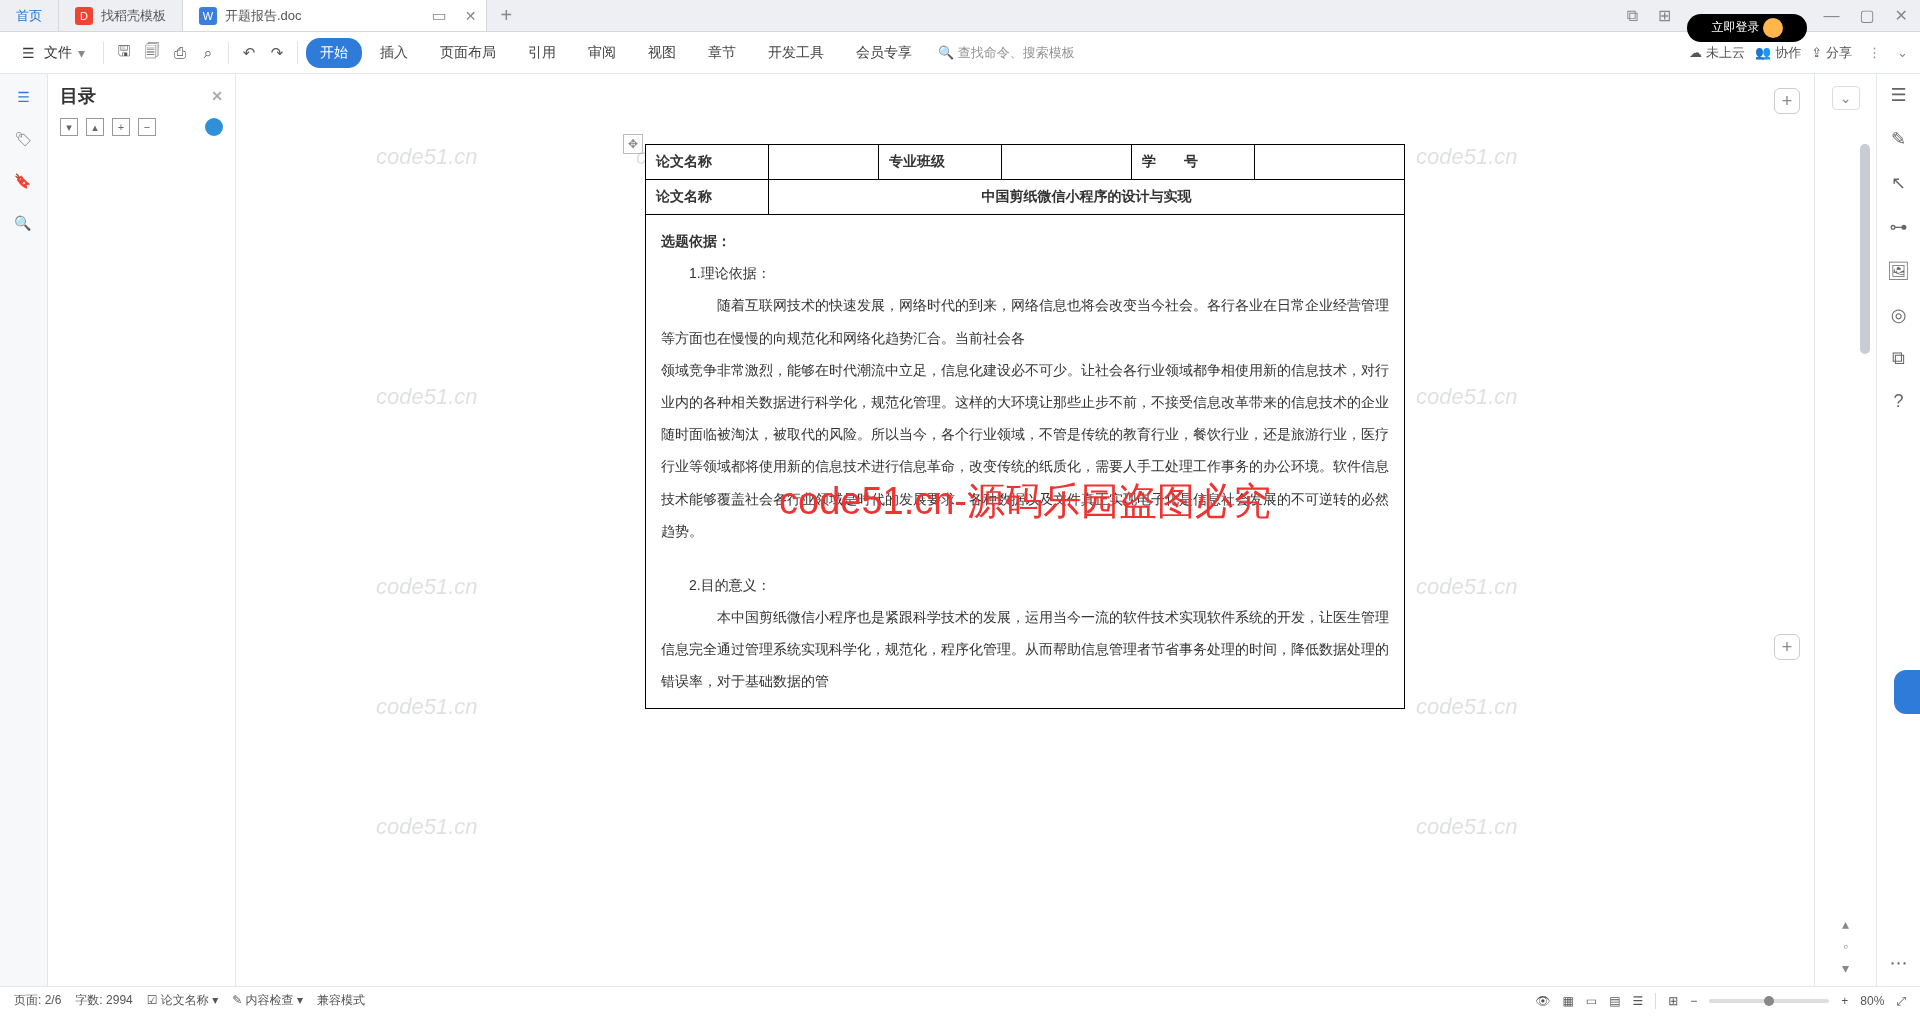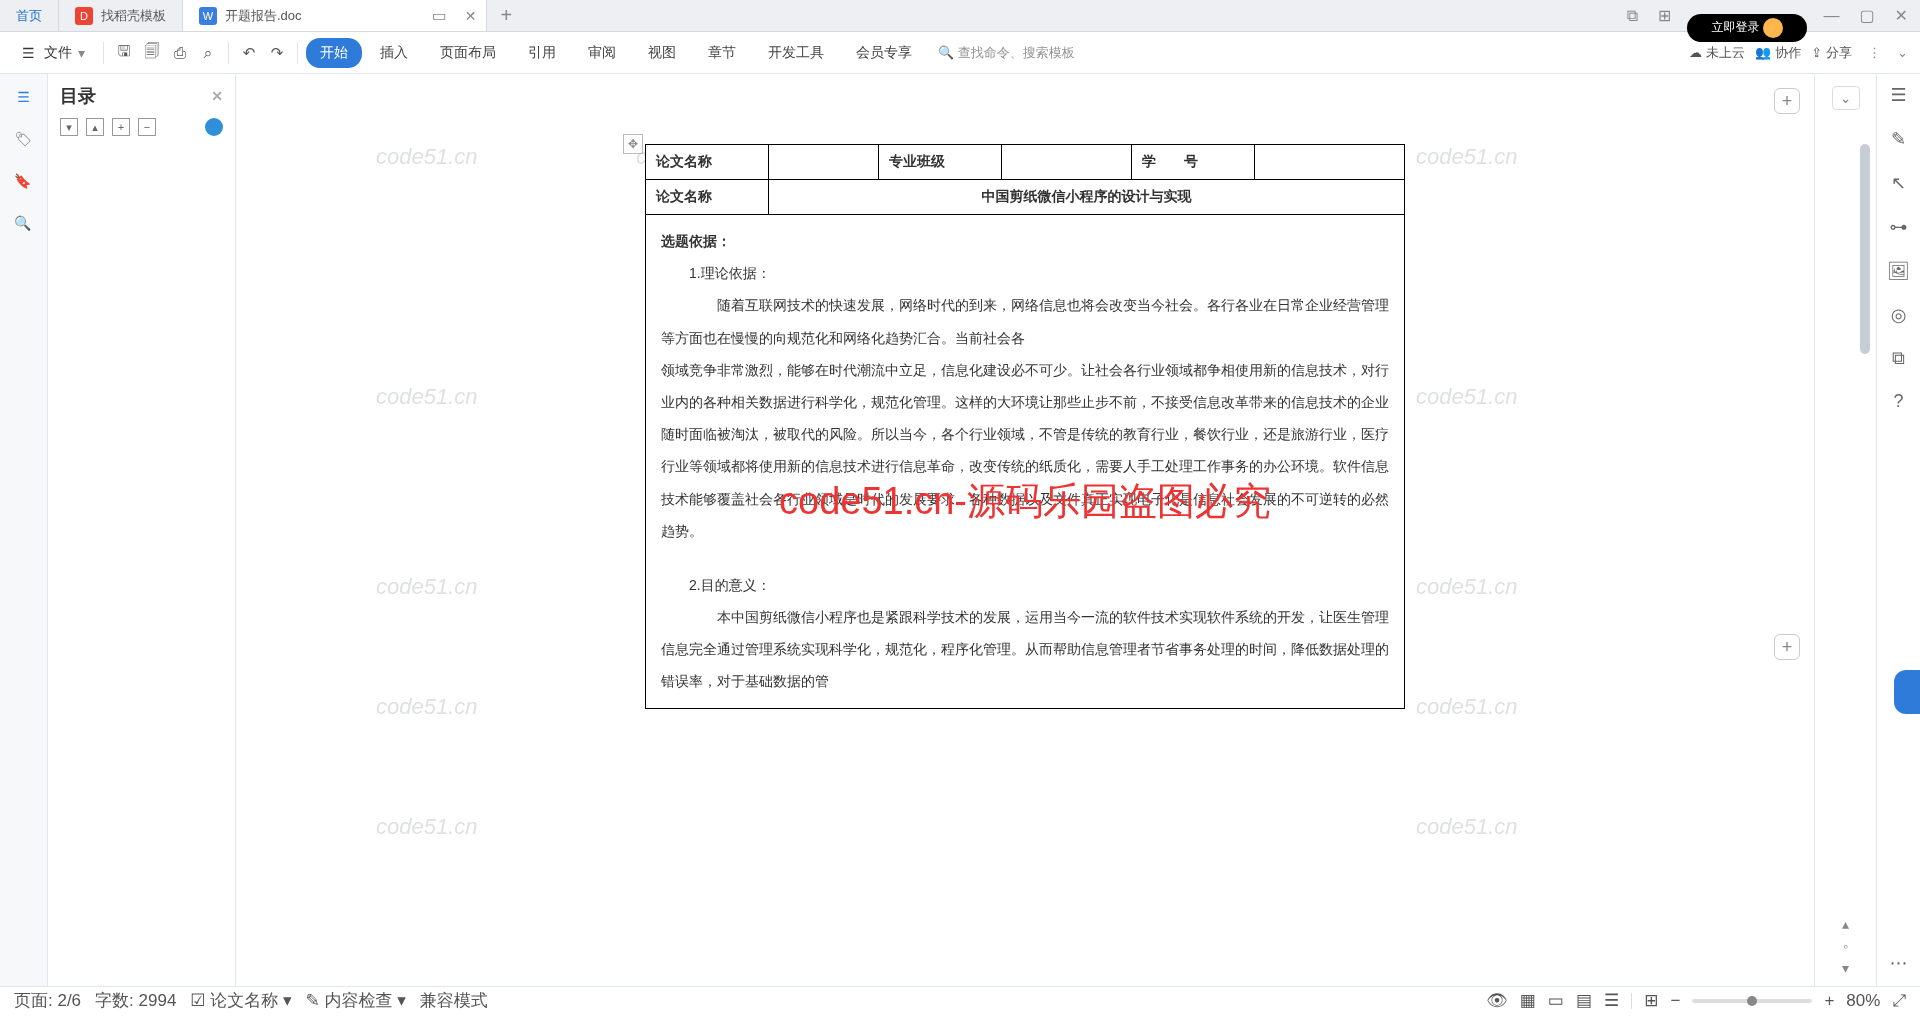--- a/index.html
+++ b/index.html
@@ -62,21 +62,21 @@
 
 .right-gutter { width: 62px; border-left: 1px solid #e3e6ec; display: flex; flex-direction: column; align-items: center; padding-top: 12px; gap: 6px; position: relative; }
 .chev-box { width: 28px; height: 24px; border: 1px solid #ddd; border-radius: 4px; display: flex; align-items: center; justify-content: center; color: #888; }
 .scroll-thumb { position: absolute; right: 6px; top: 70px; width: 10px; height: 210px; background: #c8ccd4; border-radius: 5px; }
 
 .far-right { width: 44px; border-left: 1px solid #e3e6ec; display: flex; flex-direction: column; align-items: center; padding-top: 10px; gap: 22px; }
 .fr-ico { color: #666; font-size: 18px; }
 .blue-tab { position: absolute; right: 0; top: 596px; width: 26px; height: 44px; background: #2f7bd9; border-radius: 12px 0 0 12px; }
 
 
-.status { height: 28px; border-top: 1px solid #e3e6ec; display: flex; align-items: center; padding: 0 14px; font-size: 17px; color: #555; gap: 14px; }
+.status { height: 28px; border-top: 1px solid #e3e6ec; display: flex; align-items: center; padding: 0 14px; font-size: 12px; color: #555; gap: 14px; }
 .status .sep { width: 1px; height: 16px; background: #ddd; }
 .status-right { margin-left: auto; display: flex; align-items: center; gap: 12px; }
 .zoom-bar { width: 120px; height: 4px; background: #ddd; border-radius: 2px; position: relative; }
 .zoom-knob { position: absolute; width: 10px; height: 10px; background: #888; border-radius: 50%; top: -3px; left: 55px; }
 </style>
 </head>
 <body>
 
 <div class="tabs-bar">
   <div class="tab home">首页</div>

